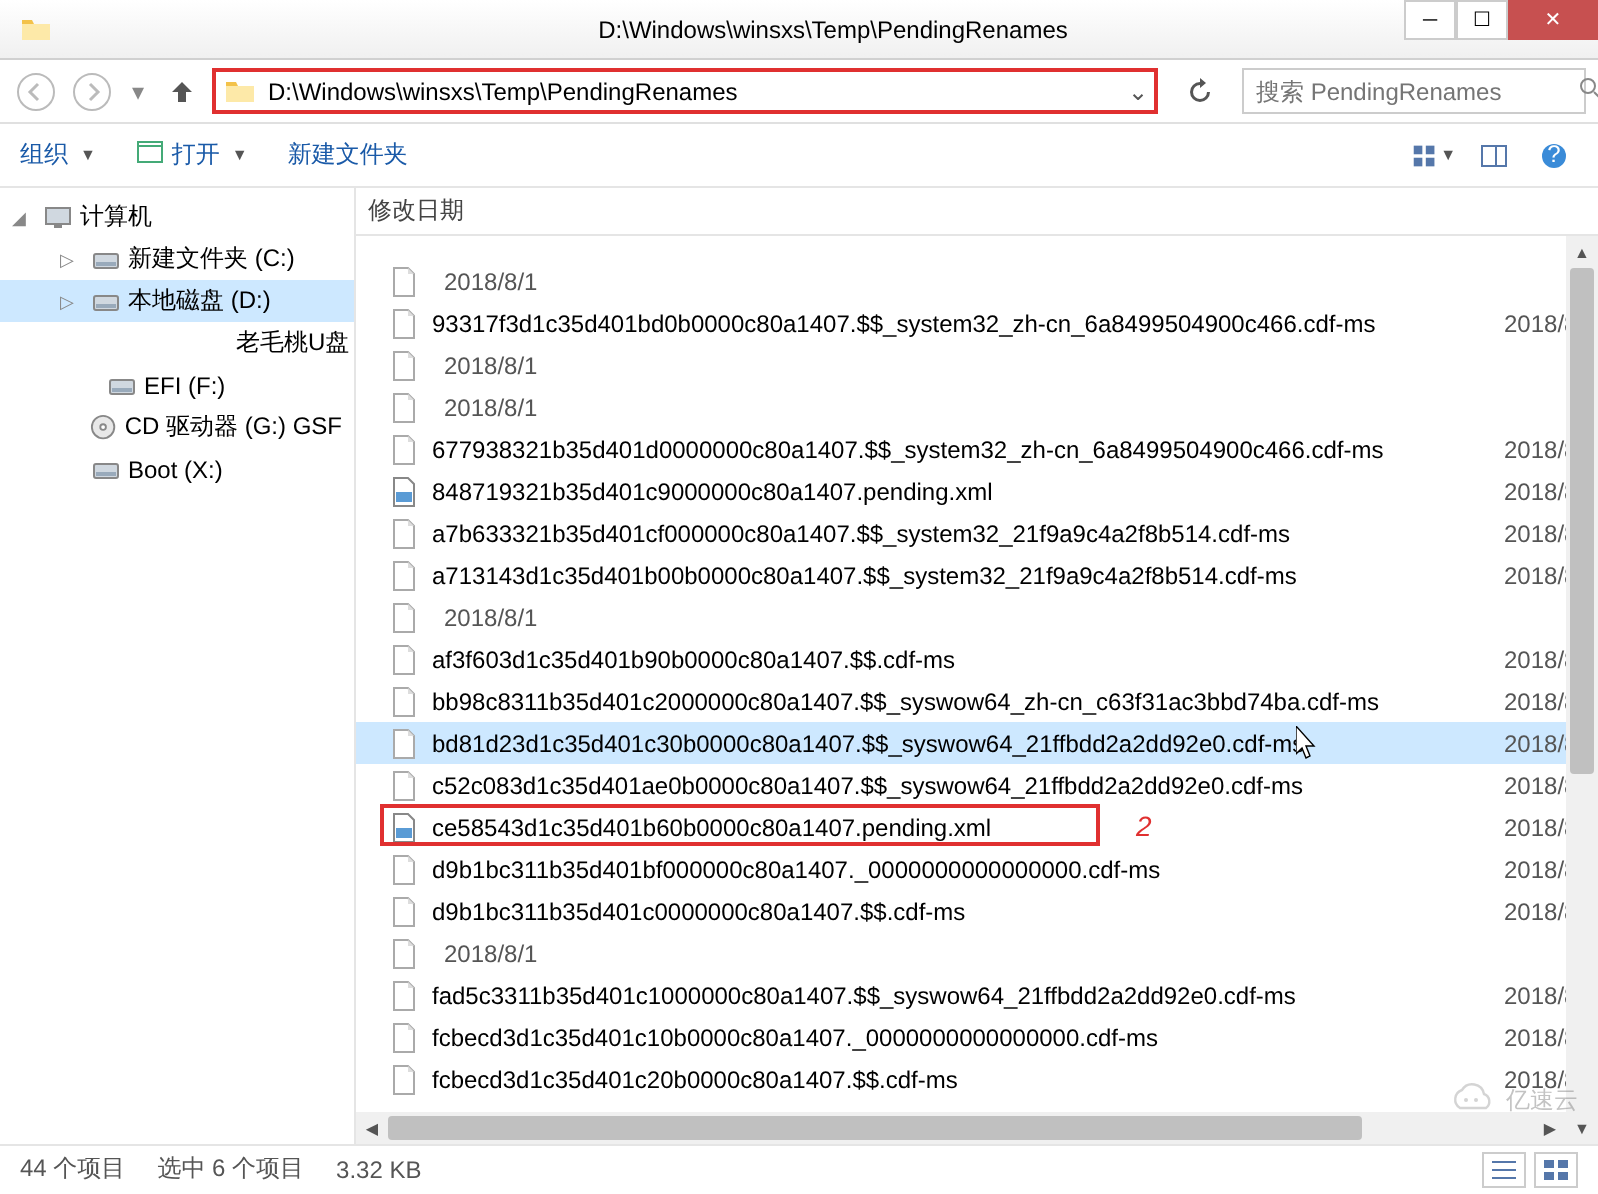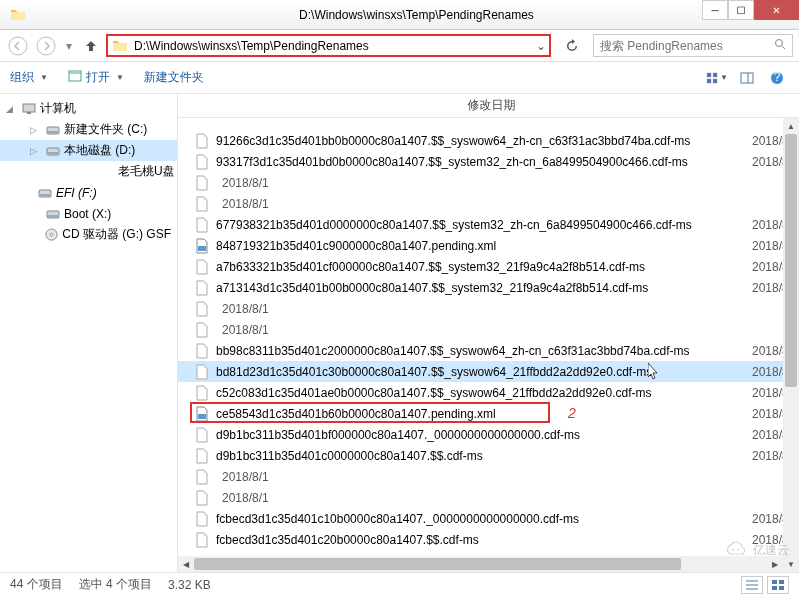--- a/index.html
+++ b/index.html
@@ -16,40 +16,40 @@
 
 .navbar { height: 32px; display: flex; align-items: center; padding: 0 6px; gap: 4px; border-bottom: 1px solid #e0e0e0; }
 .navarrow { width: 24px; height: 24px; display: flex; align-items: center; justify-content: center; color: #888; border-radius: 3px; }
 .navarrow.drop { width: 14px; }
 .navup { width: 22px; height: 22px; display: flex; align-items: center; justify-content: center; color: #555; }
 .address { flex: 1; height: 23px; border: 2px solid #e03030; display: flex; align-items: center; background: #fff; position: relative; }
 .address .folder-ico { width: 16px; height: 16px; margin: 0 4px; }
 .address input { flex: 1; border: none; outline: none; font-size: 12px; padding: 0 2px; }
 .address .dd { width: 16px; text-align: center; color: #555; }
 .refresh { width: 22px; display: flex; align-items: center; justify-content: center; color: #555; margin: 0 6px; }
-.searchbox { width: 200px; height: 23px; border: 1px solid #ccc; display: flex; align-items: center; padding: 0 6px; color: #888; gap: 6px; }
+.searchbox { width: 172px; height: 23px; border: 1px solid #ccc; display: flex; align-items: center; padding: 0 6px; color: #888; gap: 6px; }
 .searchbox input { border: none; outline: none; flex: 1; color: #888; }
 
 .toolbar { height: 32px; display: flex; align-items: center; padding: 0 10px; gap: 20px; border-bottom: 1px solid #e5e5e5; }
 .toolbar .item { display: flex; align-items: center; gap: 4px; color: #1a5aa8; font-size: 12px; }
 .toolbar .item .caret { font-size: 8px; color: #555; margin-left: 2px; }
 .toolbar .right { margin-left: auto; display: flex; gap: 6px; }
 .toolbar .right .btn { width: 24px; height: 22px; border: 1px solid transparent; display: flex; align-items: center; justify-content: center; color: #555; }
 
 .mainrow { display: flex; height: 478px; }
 .tree { width: 178px; border-right: 1px solid #e5e5e5; padding: 4px 0; overflow: hidden; }
 .tree .node { display: flex; align-items: center; height: 21px; padding: 0 6px 0 18px; gap: 4px; white-space: nowrap; overflow: hidden; }
 .tree .node.sel { background: #cde8ff; }
 .tree .node .exp { width: 12px; color: #888; font-size: 9px; }
 .tree .ico { width: 14px; height: 14px; display: inline-flex; align-items: center; justify-content: center; }
 
 .listpane { flex: 1; display: flex; flex-direction: column; overflow: hidden; }
 .listhdr { height: 24px; display: flex; align-items: center; border-bottom: 1px solid #e5e5e5; color: #444; font-size: 12px; }
 .listhdr .col-name { width: 560px; padding-left: 22px; }
-.listhdr .col-date { flex: 1; padding-left: 6px; text-align: center; }
+.listhdr .col-date { flex: 1; padding-left: 6px; }
 .listbody { flex: 1; overflow-y: auto; overflow-x: hidden; position: relative; }
 .frow { display: flex; align-items: center; height: 21px; padding-left: 16px; white-space: nowrap; }
 .frow.sel { background: #cde8ff; }
 .frow .fico { width: 16px; height: 16px; margin-right: 6px; flex-shrink: 0; }
 .frow .fname { width: 530px; overflow: hidden; text-overflow: ellipsis; }
 .frow .fdate { padding-left: 6px; color: #555; }
 .redbox { position: absolute; border: 2px solid #e03030; pointer-events: none; }
 .annot2 { position: absolute; color: #e03030; font-size: 14px; font-style: italic; }
 .cursor-arrow { position: absolute; font-size: 14px; color: #000; pointer-events: none; }
 
@@ -214,66 +214,65 @@
         <div class="node" style="padding-left: 30px; gap: 44px;">
           <span class="exp"></span>
           <span class="ico">
             <svg viewBox="0 0 14 14">
               <rect x="1" y="4" width="12" height="7" rx="1" fill="#d0d8e0" stroke="#888"></rect>
               <rect x="2" y="8" width="10" height="2" fill="#9ab"></rect>
             </svg>
           </span>
           <span>老毛桃U盘 (E:)</span>
         </div>
-        <div class="node" style="padding-left: 22px; font-style: italic;">
+        <div class="node" style="padding-left: 38px;">
           <span class="exp"></span>
           <span class="ico">
             <svg viewBox="0 0 14 14">
               <rect x="1" y="4" width="12" height="7" rx="1" fill="#d0d8e0" stroke="#888"></rect>
               <rect x="2" y="8" width="10" height="2" fill="#9ab"></rect>
             </svg>
           </span>
           <span>EFI (F:)</span>
         </div>
         <div class="node" style="padding-left: 30px;">
           <span class="exp"></span>
           <span class="ico">
             <svg viewBox="0 0 14 14">
+              <circle cx="7" cy="7" r="6" fill="#e8e8e8" stroke="#888"></circle>
+              <circle cx="7" cy="7" r="1.5" fill="#fff" stroke="#888"></circle>
+            </svg>
+          </span>
+          <span>CD 驱动器 (G:) GSF</span>
+        </div>
+        <div class="node" style="padding-left: 30px;">
+          <span class="exp"></span>
+          <span class="ico">
+            <svg viewBox="0 0 14 14">
               <rect x="1" y="4" width="12" height="7" rx="1" fill="#d0d8e0" stroke="#888"></rect>
               <rect x="2" y="8" width="10" height="2" fill="#9ab"></rect>
             </svg>
           </span>
           <span>Boot (X:)</span>
-        </div>
-        <div class="node" style="padding-left: 30px;">
-          <span class="exp"></span>
-          <span class="ico">
-            <svg viewBox="0 0 14 14">
-              <circle cx="7" cy="7" r="6" fill="#e8e8e8" stroke="#888"></circle>
-              <circle cx="7" cy="7" r="1.5" fill="#fff" stroke="#888"></circle>
-            </svg>
-          </span>
-          <span>CD 驱动器 (G:) GSF</span>
         </div>
       </div>
   </div>
 
   <div class="listpane">
     <div class="listhdr">
       <div class="col-date">修改日期</div>
     </div>
     <div class="listbody">
       <div class="top-row-partial">&nbsp;</div>
       <div id="file-rows">
           <div class="frow">
             <span class="fico"><svg viewBox="0 0 16 16">
                 <path fill="#fff" stroke="#aaa" d="M3 1h7l3 3v11H3z"></path>
                 <path fill="#ddd" d="M10 1v3h3"></path>
               </svg></span>
-            <span class="fname">91266c3d1c35d401bb0b0000c80a1407.$$_syswow64_zh-cn_c63f31ac3bbd74ba.cdf-ms</span>
             <span class="fdate">2018/8/1</span>
           </div>
           <div class="frow">
             <span class="fico"><svg viewBox="0 0 16 16">
                 <path fill="#fff" stroke="#aaa" d="M3 1h7l3 3v11H3z"></path>
                 <path fill="#ddd" d="M10 1v3h3"></path>
               </svg></span>
             <span class="fname">93317f3d1c35d401bd0b0000c80a1407.$$_system32_zh-cn_6a8499504900c466.cdf-ms</span>
             <span class="fdate">2018/8/1</span>
           </div>
@@ -328,20 +327,21 @@
                 <path fill="#fff" stroke="#aaa" d="M3 1h7l3 3v11H3z"></path>
                 <path fill="#ddd" d="M10 1v3h3"></path>
               </svg></span>
             <span class="fdate">2018/8/1</span>
           </div>
           <div class="frow">
             <span class="fico"><svg viewBox="0 0 16 16">
                 <path fill="#fff" stroke="#aaa" d="M3 1h7l3 3v11H3z"></path>
                 <path fill="#ddd" d="M10 1v3h3"></path>
               </svg></span>
+            <span class="fname">af3f603d1c35d401b90b0000c80a1407.$$.cdf-ms</span>
             <span class="fdate">2018/8/1</span>
           </div>
           <div class="frow">
             <span class="fico"><svg viewBox="0 0 16 16">
                 <path fill="#fff" stroke="#aaa" d="M3 1h7l3 3v11H3z"></path>
                 <path fill="#ddd" d="M10 1v3h3"></path>
               </svg></span>
             <span class="fname">bb98c8311b35d401c2000000c80a1407.$$_syswow64_zh-cn_c63f31ac3bbd74ba.cdf-ms</span>
             <span class="fdate">2018/8/1</span>
           </div>
@@ -390,20 +390,21 @@
                 <path fill="#fff" stroke="#aaa" d="M3 1h7l3 3v11H3z"></path>
                 <path fill="#ddd" d="M10 1v3h3"></path>
               </svg></span>
             <span class="fdate">2018/8/1</span>
           </div>
           <div class="frow">
             <span class="fico"><svg viewBox="0 0 16 16">
                 <path fill="#fff" stroke="#aaa" d="M3 1h7l3 3v11H3z"></path>
                 <path fill="#ddd" d="M10 1v3h3"></path>
               </svg></span>
+            <span class="fname">fad5c3311b35d401c1000000c80a1407.$$_syswow64_21ffbdd2a2dd92e0.cdf-ms</span>
             <span class="fdate">2018/8/1</span>
           </div>
           <div class="frow">
             <span class="fico"><svg viewBox="0 0 16 16">
                 <path fill="#fff" stroke="#aaa" d="M3 1h7l3 3v11H3z"></path>
                 <path fill="#ddd" d="M10 1v3h3"></path>
               </svg></span>
             <span class="fname">fcbecd3d1c35d401c10b0000c80a1407._0000000000000000.cdf-ms</span>
             <span class="fdate">2018/8/1</span>
           </div>
@@ -438,21 +439,21 @@
             <div class="thumb"></div>
           </div>
         <div class="arr">▶</div>
       </div>
     </div>
   </div>
 </div>
 
 <div class="statusbar">
   <span>44 个项目</span>
-  <span>选中 4 个项目</span>
+  <span>选中 6 个项目</span>
   <span>3.32 KB</span>
   <div class="right">
     <div class="viewbtn">
       <svg width="12" height="10" viewBox="0 0 12 10">
           <line x1="0" y1="1" x2="12" y2="1" stroke="#57a"></line>
           <line x1="0" y1="5" x2="12" y2="5" stroke="#57a"></line>
           <line x1="0" y1="9" x2="12" y2="9" stroke="#57a"></line>
         </svg>
     </div>
     <div class="viewbtn">

